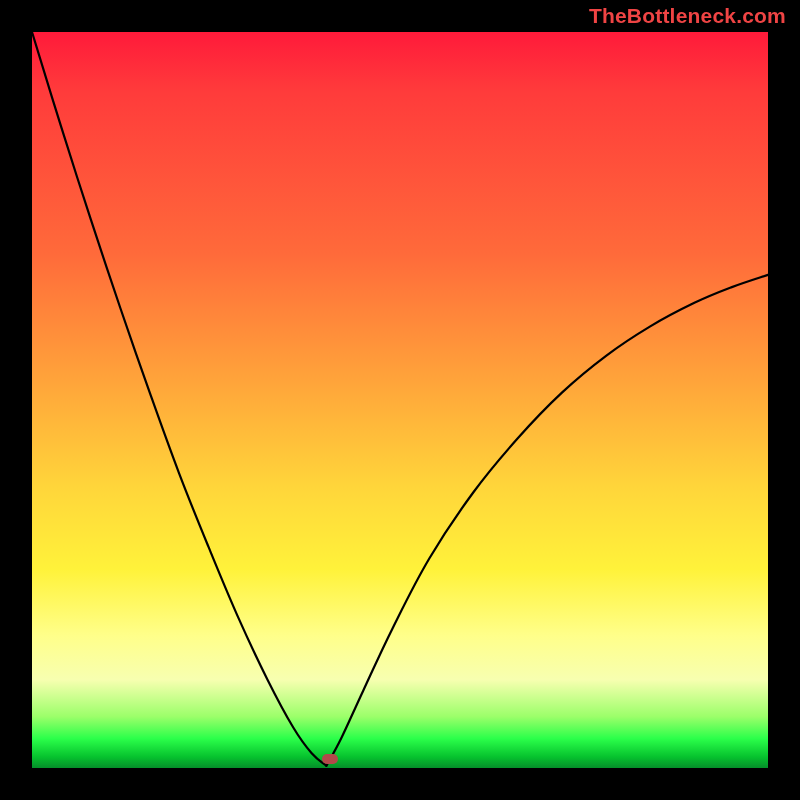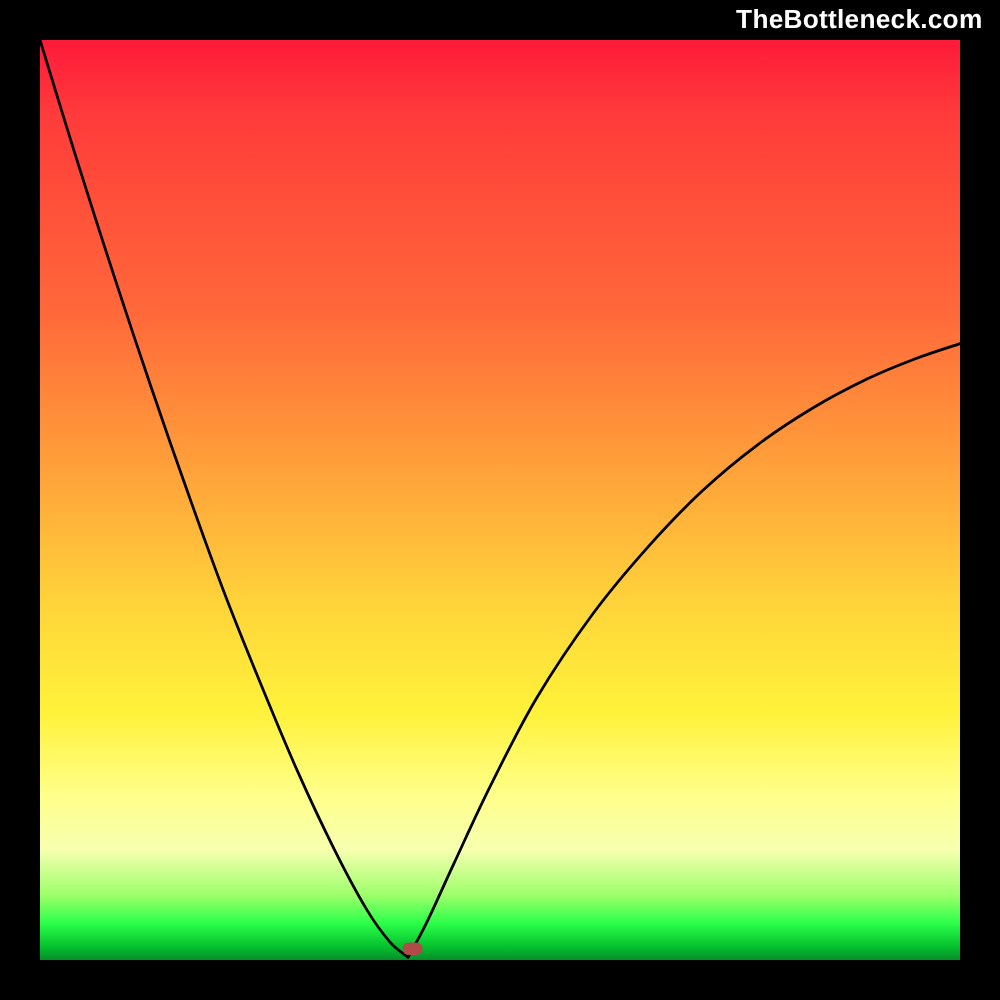--- a/index.html
+++ b/index.html
@@ -18,21 +18,21 @@
     width: 800px;
     height: 800px;
     background: #000;
   }
   .watermark {
     position: absolute;
     top: 4px;
     right: 14px;
     font-size: 21px;
     font-weight: 600;
-    color: #ffffff;
+    color: #ef4444;
     letter-spacing: 0.2px;
     user-select: none;
   }
   .plot {
     position: absolute;
     left: 32px;
     top: 32px;
     width: 736px;
     height: 736px;
     

